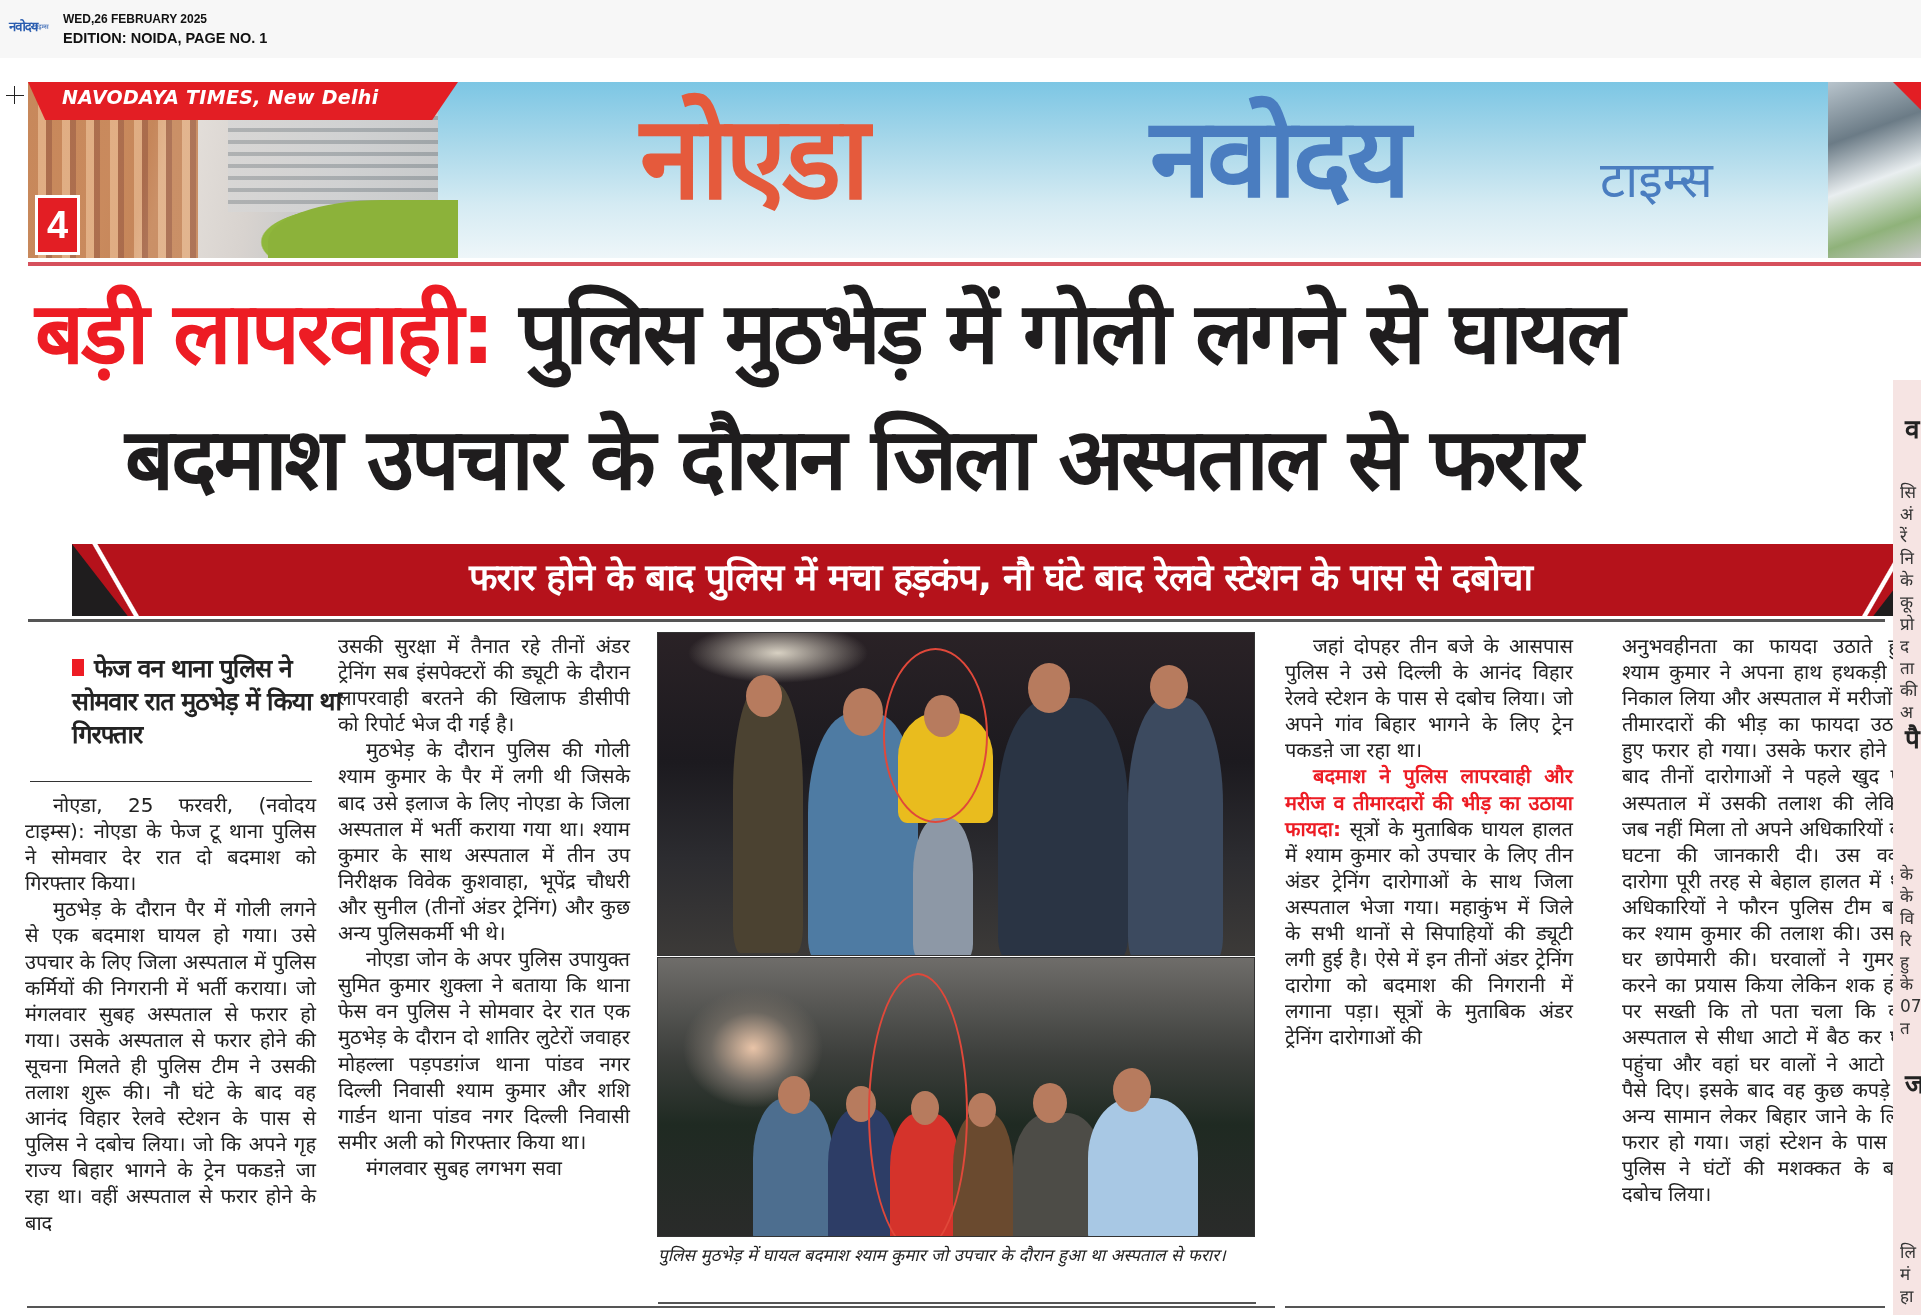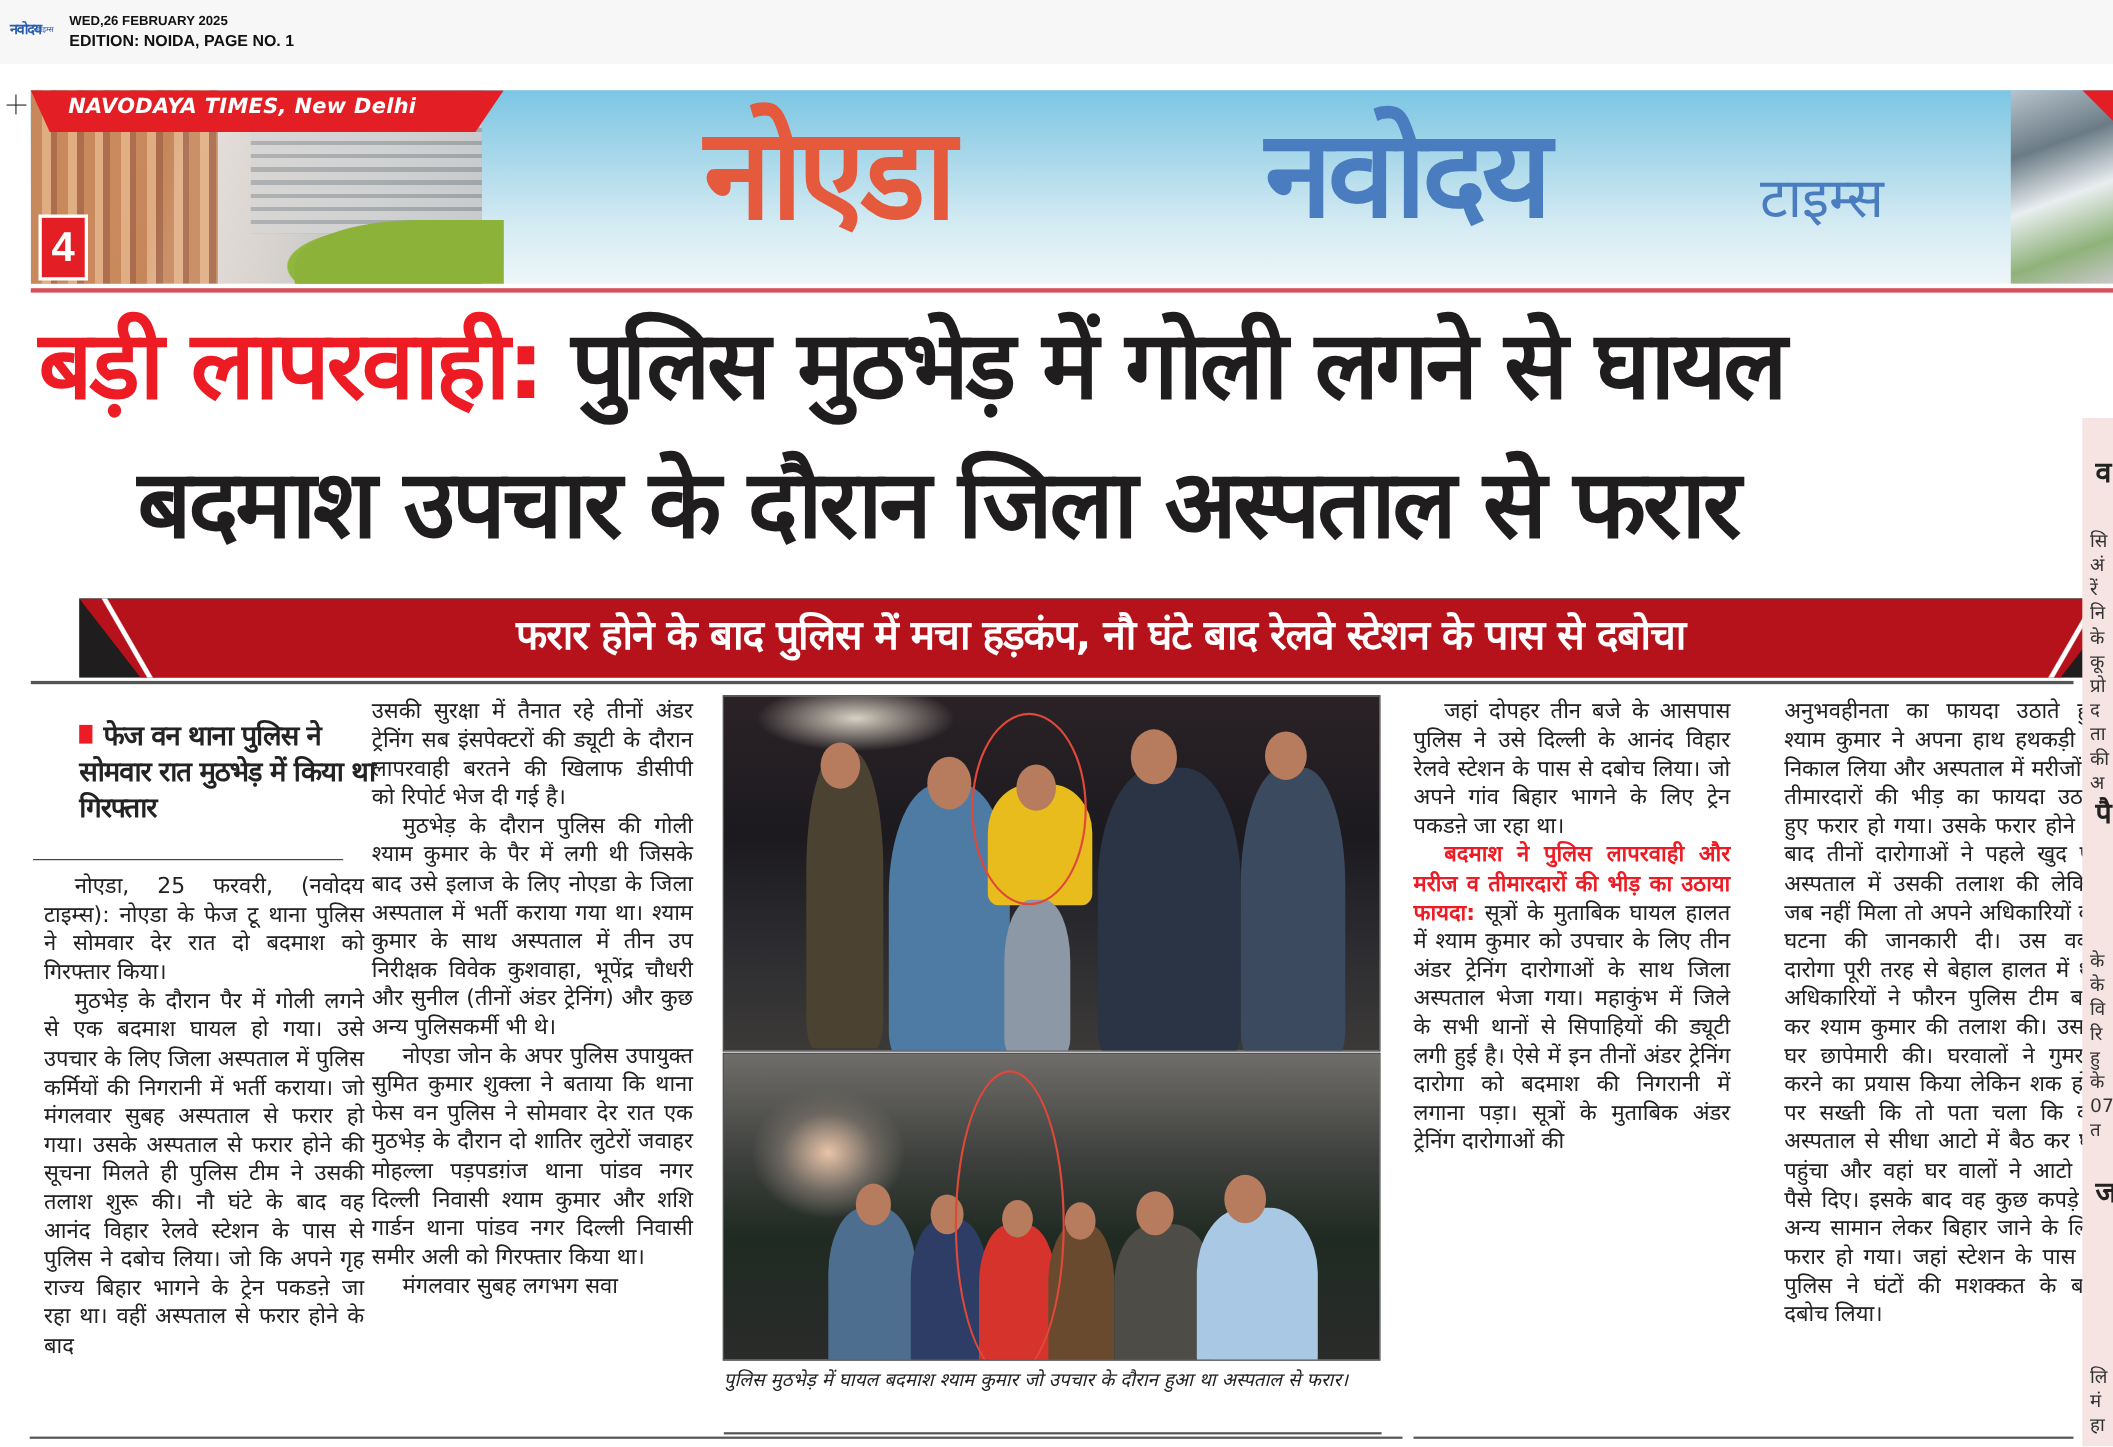--- a/index.html
+++ b/index.html
@@ -61,21 +61,21 @@
     clip-path: polygon(0 0, 100% 0, 97% 100%, 3% 100%); }
   .subhead .stripe-l { position: absolute; left: 0; top: 0; width: 86px; height: 72px; background: linear-gradient(60deg, transparent 48%, #ffffff 49%, #ffffff 52%, transparent 53%); }
   .subhead .stripe-r { position: absolute; right: 0; top: 0; width: 86px; height: 72px; background: linear-gradient(-60deg, transparent 48%, #ffffff 49%, #ffffff 52%, transparent 53%); }
   .subhead-text { position: absolute; left: 0; top: 8px; width: 100%; text-align: center; font-family: "DejaVu Sans", sans-serif; font-weight: bold; font-size: 37px; line-height: 52px; color: #ffffff; letter-spacing: -1px; }
   .subhead-rule { position: absolute; left: 28px; top: 619px; width: 1857px; height: 3px; background: #555; }
 
   
   .col { position: absolute; font-family: "DejaVu Sans", sans-serif; font-size: 20px; line-height: 26.1px; color: #222; text-align: justify; }
   .col p { text-indent: 28px; }
   .col p.noindent { text-indent: 0; }
-  .col1 { left: 40px; top: 660px; width: 291px; }
+  .col1 { left: 25px; top: 660px; width: 291px; }
   .col2 { left: 338px; top: 633px; width: 292px; }
   .col4 { left: 1285px; top: 633px; width: 288px; }
   .col5 { left: 1622px; top: 633px; width: 288px; }
 
   .kicker { position: absolute; left: 30px; top: 652px; width: 290px; font-family: "DejaVu Sans", sans-serif; font-weight: bold; font-size: 25px; line-height: 33px; color: #232323; letter-spacing: -1px; margin-left: 42px; }
   .kicker .bullet { display: inline-block; width: 12px; height: 17px; background: #ed1c24; margin-right: 10px; vertical-align: 1px; }
   .kicker-rule { position: absolute; left: 30px; top: 781px; width: 282px; height: 1px; background: #333; }
   .col1-body { top: 792px; }
 
   .subhead-inline { color: #ed1c24; font-weight: bold; }

